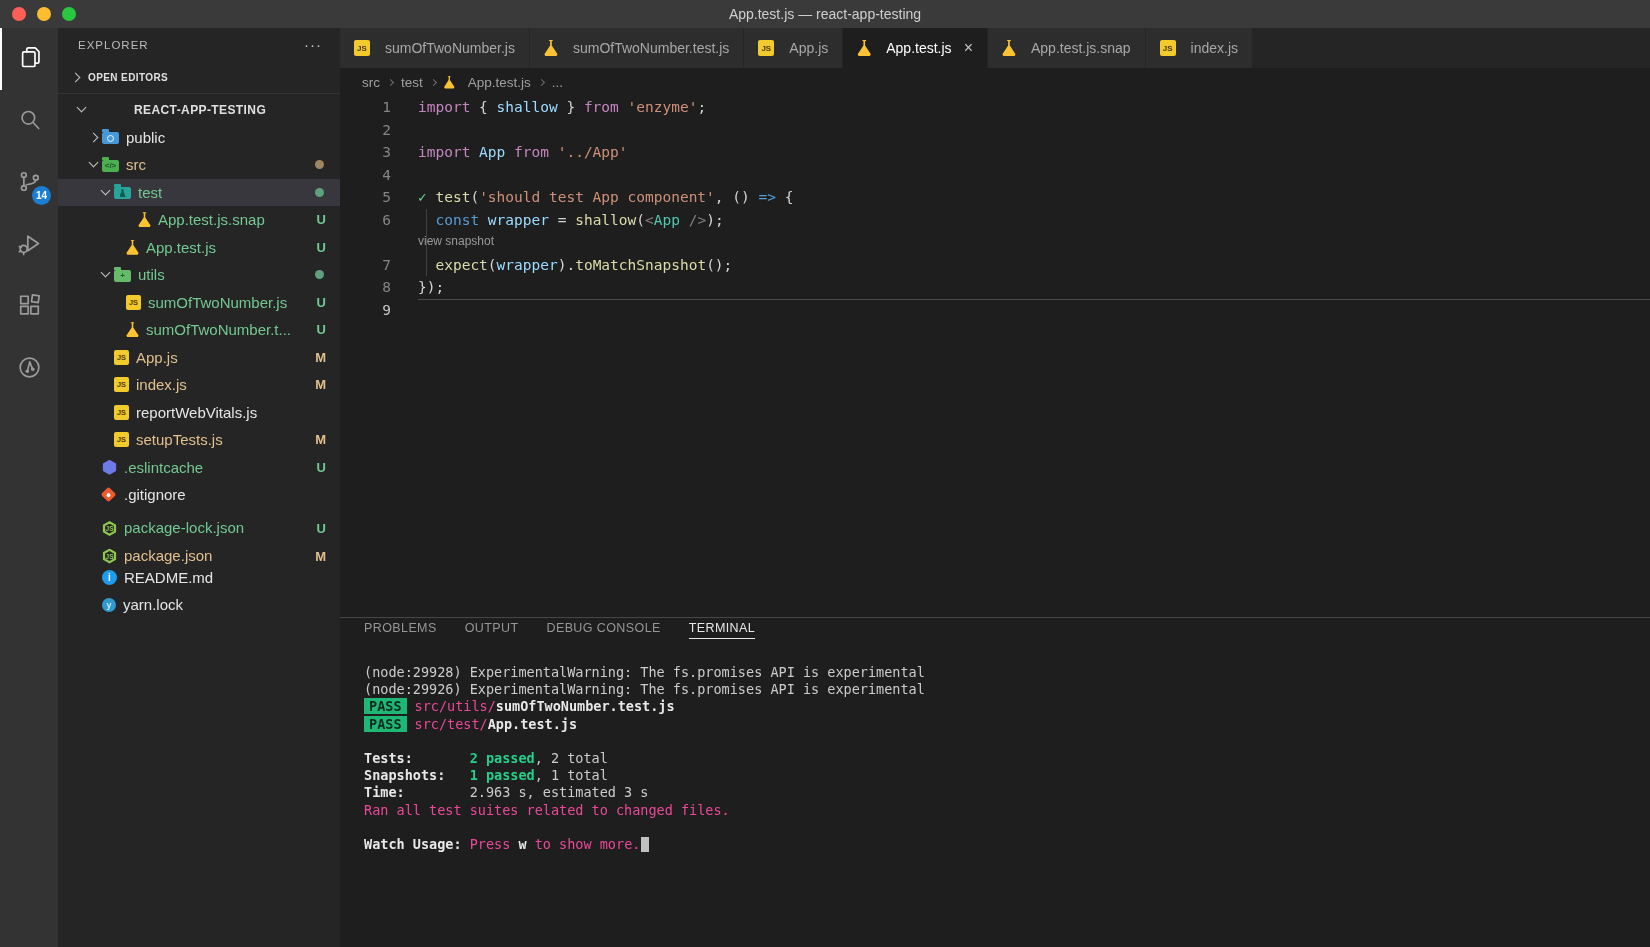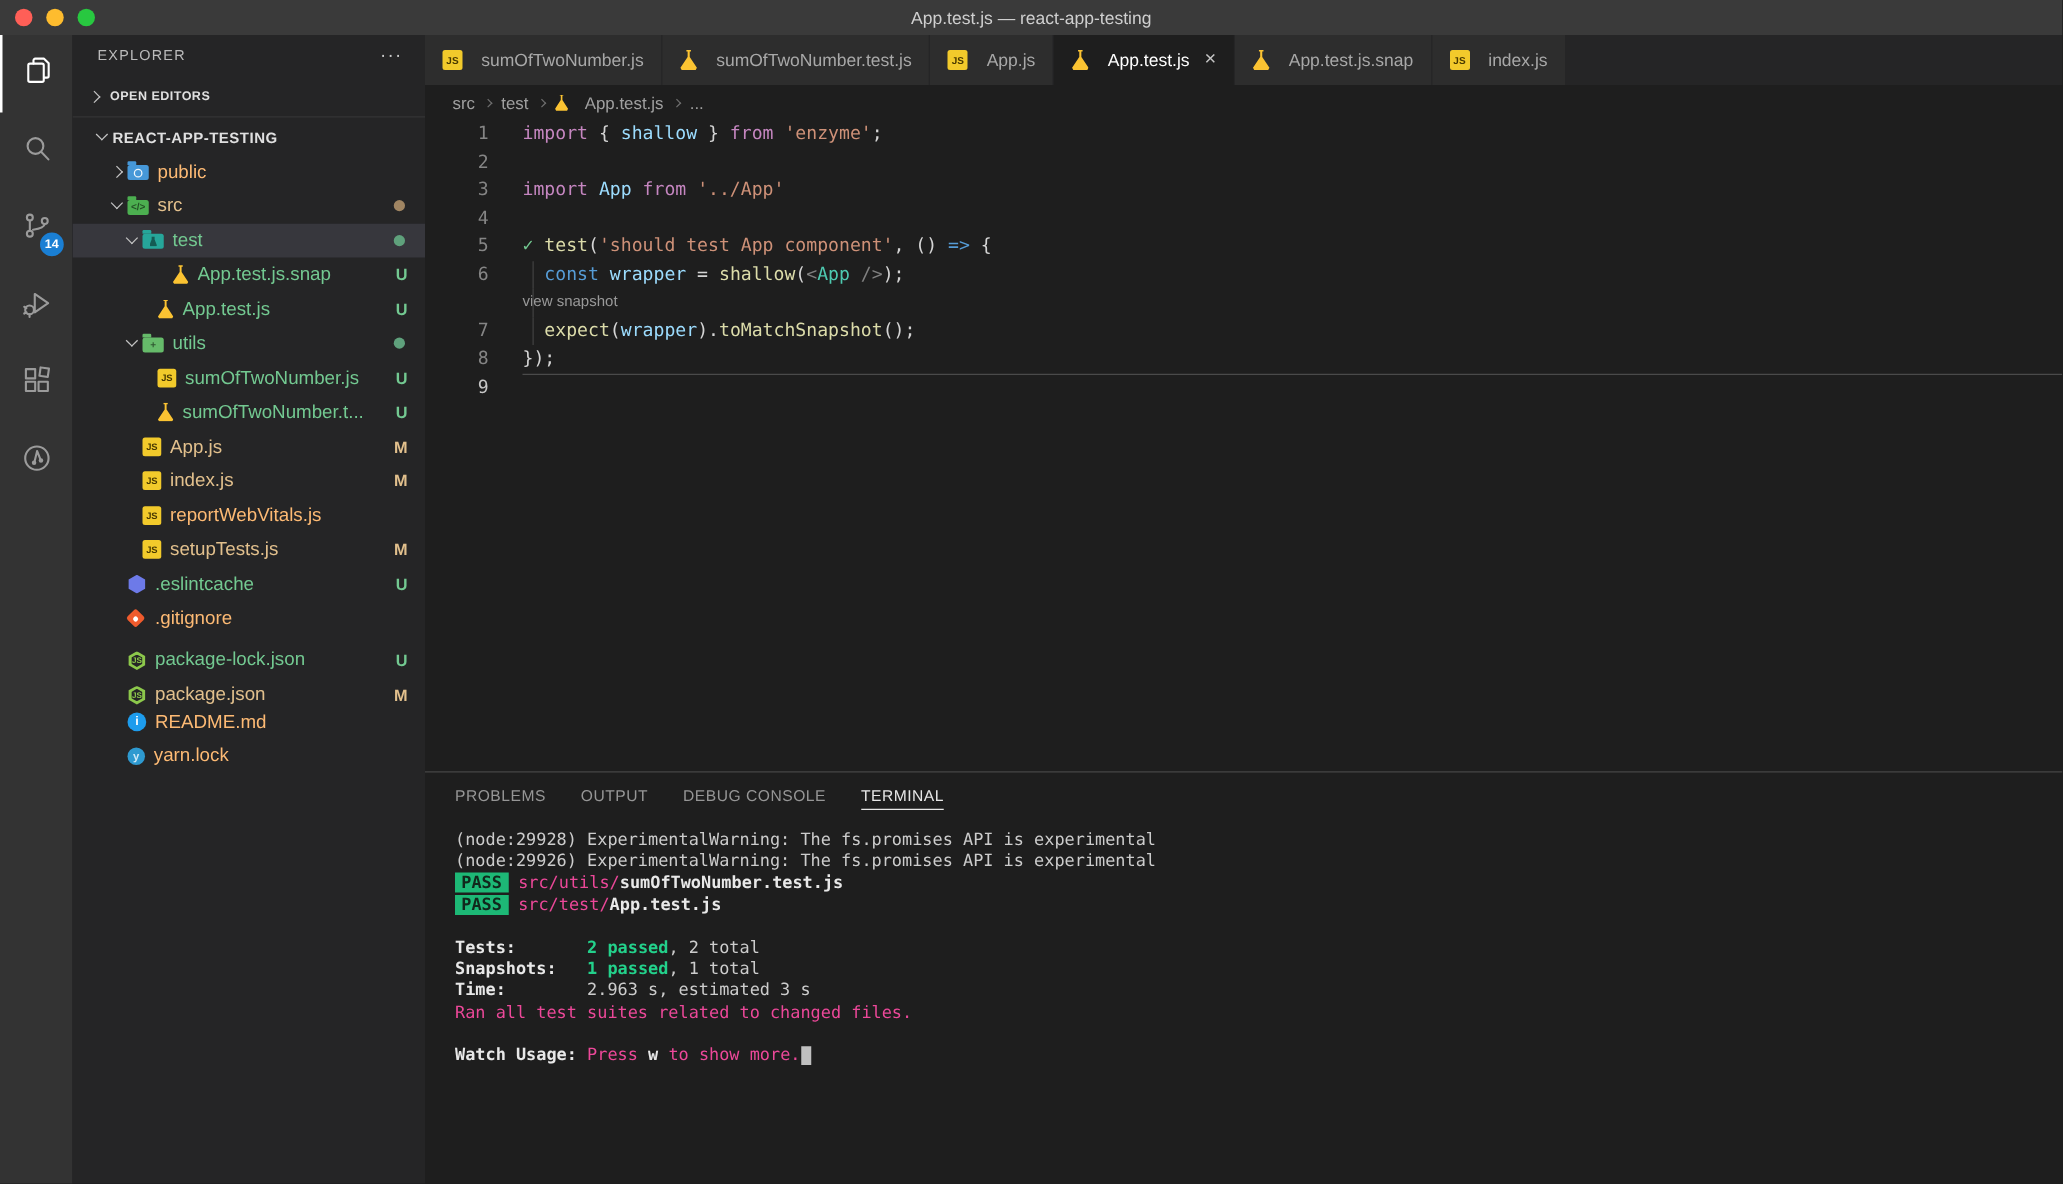--- a/index.html
+++ b/index.html
@@ -32,22 +32,22 @@
   .sb-row.open-editors{height:32px;display:flex;align-items:center;gap:9px;padding-left:14px;
     font-size:10px;font-weight:bold;letter-spacing:.4px;color:#e0e0e0;border-bottom:1px solid rgba(255,255,255,.07);}
   .tree{flex:1;padding-top:2px;}
   .t-row{height:27.5px;display:flex;align-items:center;cursor:pointer;position:relative;}
   .t-row.selected{background:#37373d;}
   .chev-slot{width:18px;display:flex;align-items:center;justify-content:center;flex:none;}
   .chev{display:inline-block;width:7px;height:7px;border-right:1.6px solid #c5c5c5;border-bottom:1.6px solid #c5c5c5;}
   .chev.exp{transform:rotate(45deg);margin-top:-4px;}
   .chev.col{transform:rotate(-45deg);}
   .t-label{font-size:15px;white-space:nowrap;overflow:hidden;}
-  .t-label.root{font-size:12px;font-weight:bold;letter-spacing:.4px;color:#e0e0e0;}
-  .c-normal{color:#fdba74}.c-untracked{color:#73c991}.c-modified{color:#e2c08d}.c-ignored{color:#8c8c8c}
+  .t-label.root{font-size:12px;font-weight:bold;letter-spacing:.4px;color:#e0e0e0;margin-left:44px;}
+  .c-normal{color:#e5e5e5}.c-untracked{color:#73c991}.c-modified{color:#e2c08d}.c-ignored{color:#8c8c8c}
   .t-badge{margin-left:auto;margin-right:14px;font-size:13px;font-weight:bold;}
   .t-badge.bU{color:#73c991}.t-badge.bM{color:#e2c08d}
   .t-dot{margin-left:auto;margin-right:16px;width:9px;height:9px;border-radius:50%;}
   .dot-new{background:#5fa17c}.dot-mod{background:#a08562}
 
   
   .fi{display:inline-flex;align-items:center;justify-content:center;flex:none;margin-right:7px;}
   .folder{width:17px;height:12px;border-radius:2px;position:relative;margin-top:2px;}
   .folder::before{content:"";position:absolute;top:-3px;left:0;width:7px;height:3px;background:inherit;border-radius:1px 1px 0 0;}
   .fg-circle{width:7px;height:7px;border:1.4px solid rgba(255,255,255,.9);border-radius:50%;}
@@ -87,21 +87,21 @@
   .code-line.guide::before{content:"";position:absolute;left:86px;top:0;bottom:0;border-left:1px solid #404040;}
   .code-line.current::after{content:"";position:absolute;left:78px;right:0;top:0;border-top:1px solid #4a4a4a;}
   .code-line.current .gutter{color:#c6c6c6;}
   .lens{font-family:"Liberation Sans",sans-serif;font-size:12px;color:#999999;line-height:20px;}
   .lens a{color:#999999;text-decoration:none;cursor:pointer;}
   .tk-kw{color:#c586c0}.tk-op{color:#569cd6}.tk-var{color:#9cdcfe}.tk-fn{color:#dcdcaa}.tk-str{color:#ce9178}
   .tk-type{color:#4ec9b0}.tk-punct{color:#d4d4d4}.tk-angle{color:#808080}.tk-check{color:#73c991}
 
   
   .panel{height:330px;border-top:1px solid #464646;flex:none;display:flex;flex-direction:column;}
-  .panel-tabs{height:38px;display:flex;align-items:center;gap:28px;padding-left:24px;flex:none;}
+  .panel-tabs{height:38px;display:flex;align-items:flex-start;gap:28px;padding-left:24px;flex:none;}
   .p-tab{font-size:12.5px;letter-spacing:.4px;color:#969696;cursor:pointer;padding:3px 0;}
   .p-tab.active{color:#e7e7e7;border-bottom:1px solid #e7e7e7;}
   .terminal{flex:1;padding:8px 0 0 24px;font-family:"DejaVu Sans Mono",monospace;font-size:13.5px;color:#cccccc;}
   .t-line{height:17.2px;white-space:pre;}
   .tt-plain{color:#cccccc}
   .tt-bold{color:#e8e8e8;font-weight:bold}
   .tt-green{color:#23d18b;font-weight:bold}
   .tt-gray{color:#ec4899}
   .tt-pass{background:#1db876;color:#11281c;font-weight:bold;padding:0 5px;margin-right:8px;}
   .tt-cursor{display:inline-block;width:8px;height:15px;background:#c0c0c0;vertical-align:text-bottom;margin-left:1px;}

